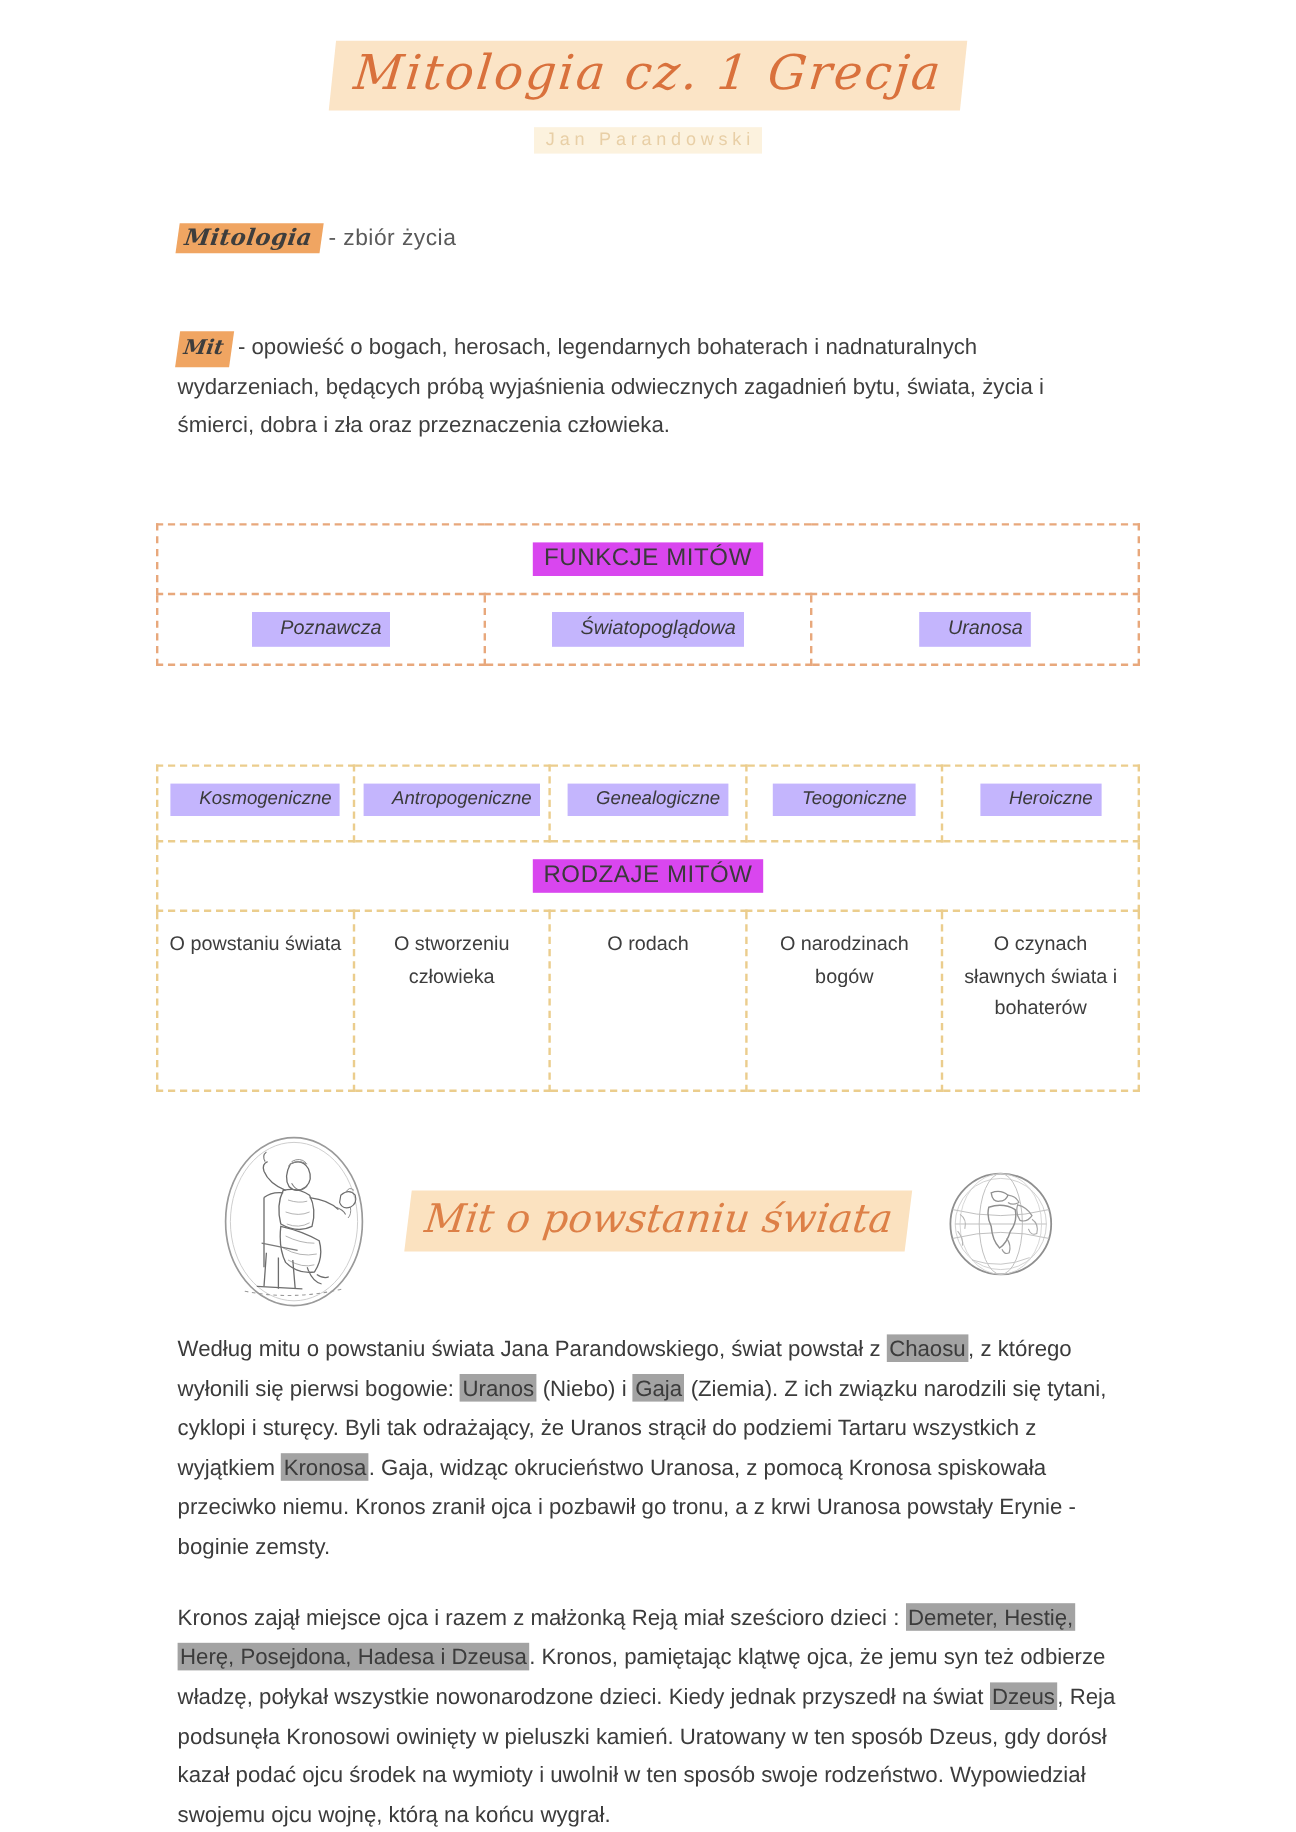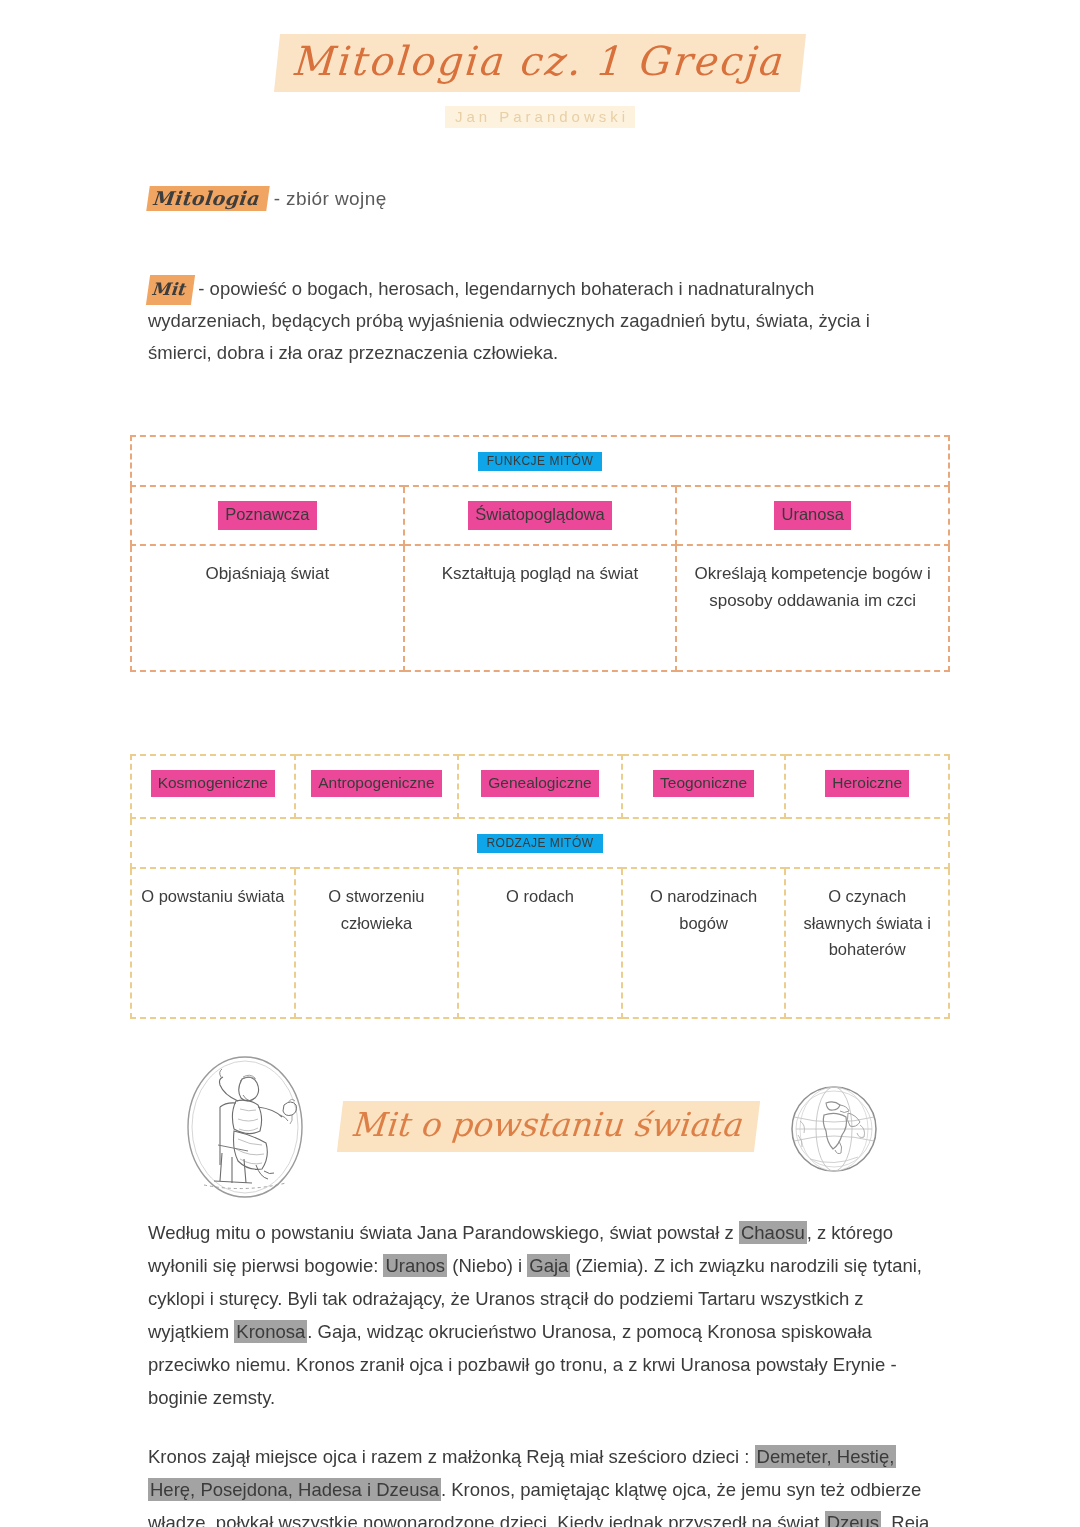--- a/index.html
+++ b/index.html
@@ -105,34 +105,35 @@
     vertical-align: top;
     font-weight: normal;
   }
   .dtable.t2 td, .dtable.t2 th {
     border: 2px dashed #ebcd8d;
   }
 
   .tbl-title-cell { padding: 10px 8px 14px 8px; }
   .tbl-title {
     display: inline-block;
-    font-size: 12px;
+    font-size: 20px;
     letter-spacing: .5px;
     color: #3a3a3a;
-    background: #0ea5e9;
+    background: #d946ef;
     padding: 2px 9px 3px 9px;
   }
   .col-head-cell { padding: 16px 6px 22px 6px; }
   .col-head {
     display: inline-block;
     font-size: 16.5px;
     color: #3a3a3a;
-    background: #ec4899;
-    padding: 2px 7px 3px 7px;
+    background: #c4b5fd;
+    padding: 2px 7px 3px 24px;
     line-height: 1.45;
+    font-style: italic;
   }
   .body-cell {
     font-size: 17px;
     color: #3d3d3d;
     line-height: 1.6;
     height: 96px;
   }
   .t2 .body-cell { height: 120px; font-size: 16.5px; }
   .t2 .col-head-cell { padding: 14px 4px 20px 4px; }
   .t2 .col-head { font-size: 15.5px; }
@@ -189,21 +190,21 @@
 
 <div class="page">
 
   <div class="title-wrap">
     <div class="doc-title">Mitologia cz. 1 Grecja</div>
     <br>
     <div class="doc-author">Jan Parandowski</div>
   </div>
 
   <div class="def-block">
-    <span class="script-tag">Mitologia</span><span class="dash-text"> - </span><span class="dash-text">zbiór wojnę</span>
+    <span class="script-tag">Mitologia</span><span class="dash-text"> - </span><span class="dash-text">zbiór życia</span>
   </div>
 
   <div class="def-para">
     <span class="chip-small">Mit</span><span> - </span><span>opowieść o bogach, herosach, legendarnych bohaterach i nadnaturalnych wydarzeniach, będących próbą wyjaśnienia odwiecznych zagadnień bytu, świata, życia i śmierci, dobra i zła oraz przeznaczenia człowieka.</span>
   </div>
 
   <div class="table1-wrap">
     <table class="dtable t1">
       <tbody>
           <tr>
@@ -215,25 +216,20 @@
         <td class="col-head-cell">
           <span class="col-head">Poznawcza</span>
         </td>
         <td class="col-head-cell">
           <span class="col-head">Światopoglądowa</span>
         </td>
         <td class="col-head-cell">
           <span class="col-head">Uranosa</span>
         </td>
       </tr>
-      <tr>
-        <td class="body-cell">Objaśniają świat</td>
-        <td class="body-cell">Kształtują pogląd na świat</td>
-        <td class="body-cell">Określają kompetencje bogów i sposoby oddawania im czci</td>
-      </tr>
     </tbody>
       </table>
   </div>
 
   <div class="table2-wrap">
     <table class="dtable t2">
       <tbody>
           <tr>
         <td class="col-head-cell">
           <span class="col-head">Kosmogeniczne</span>

